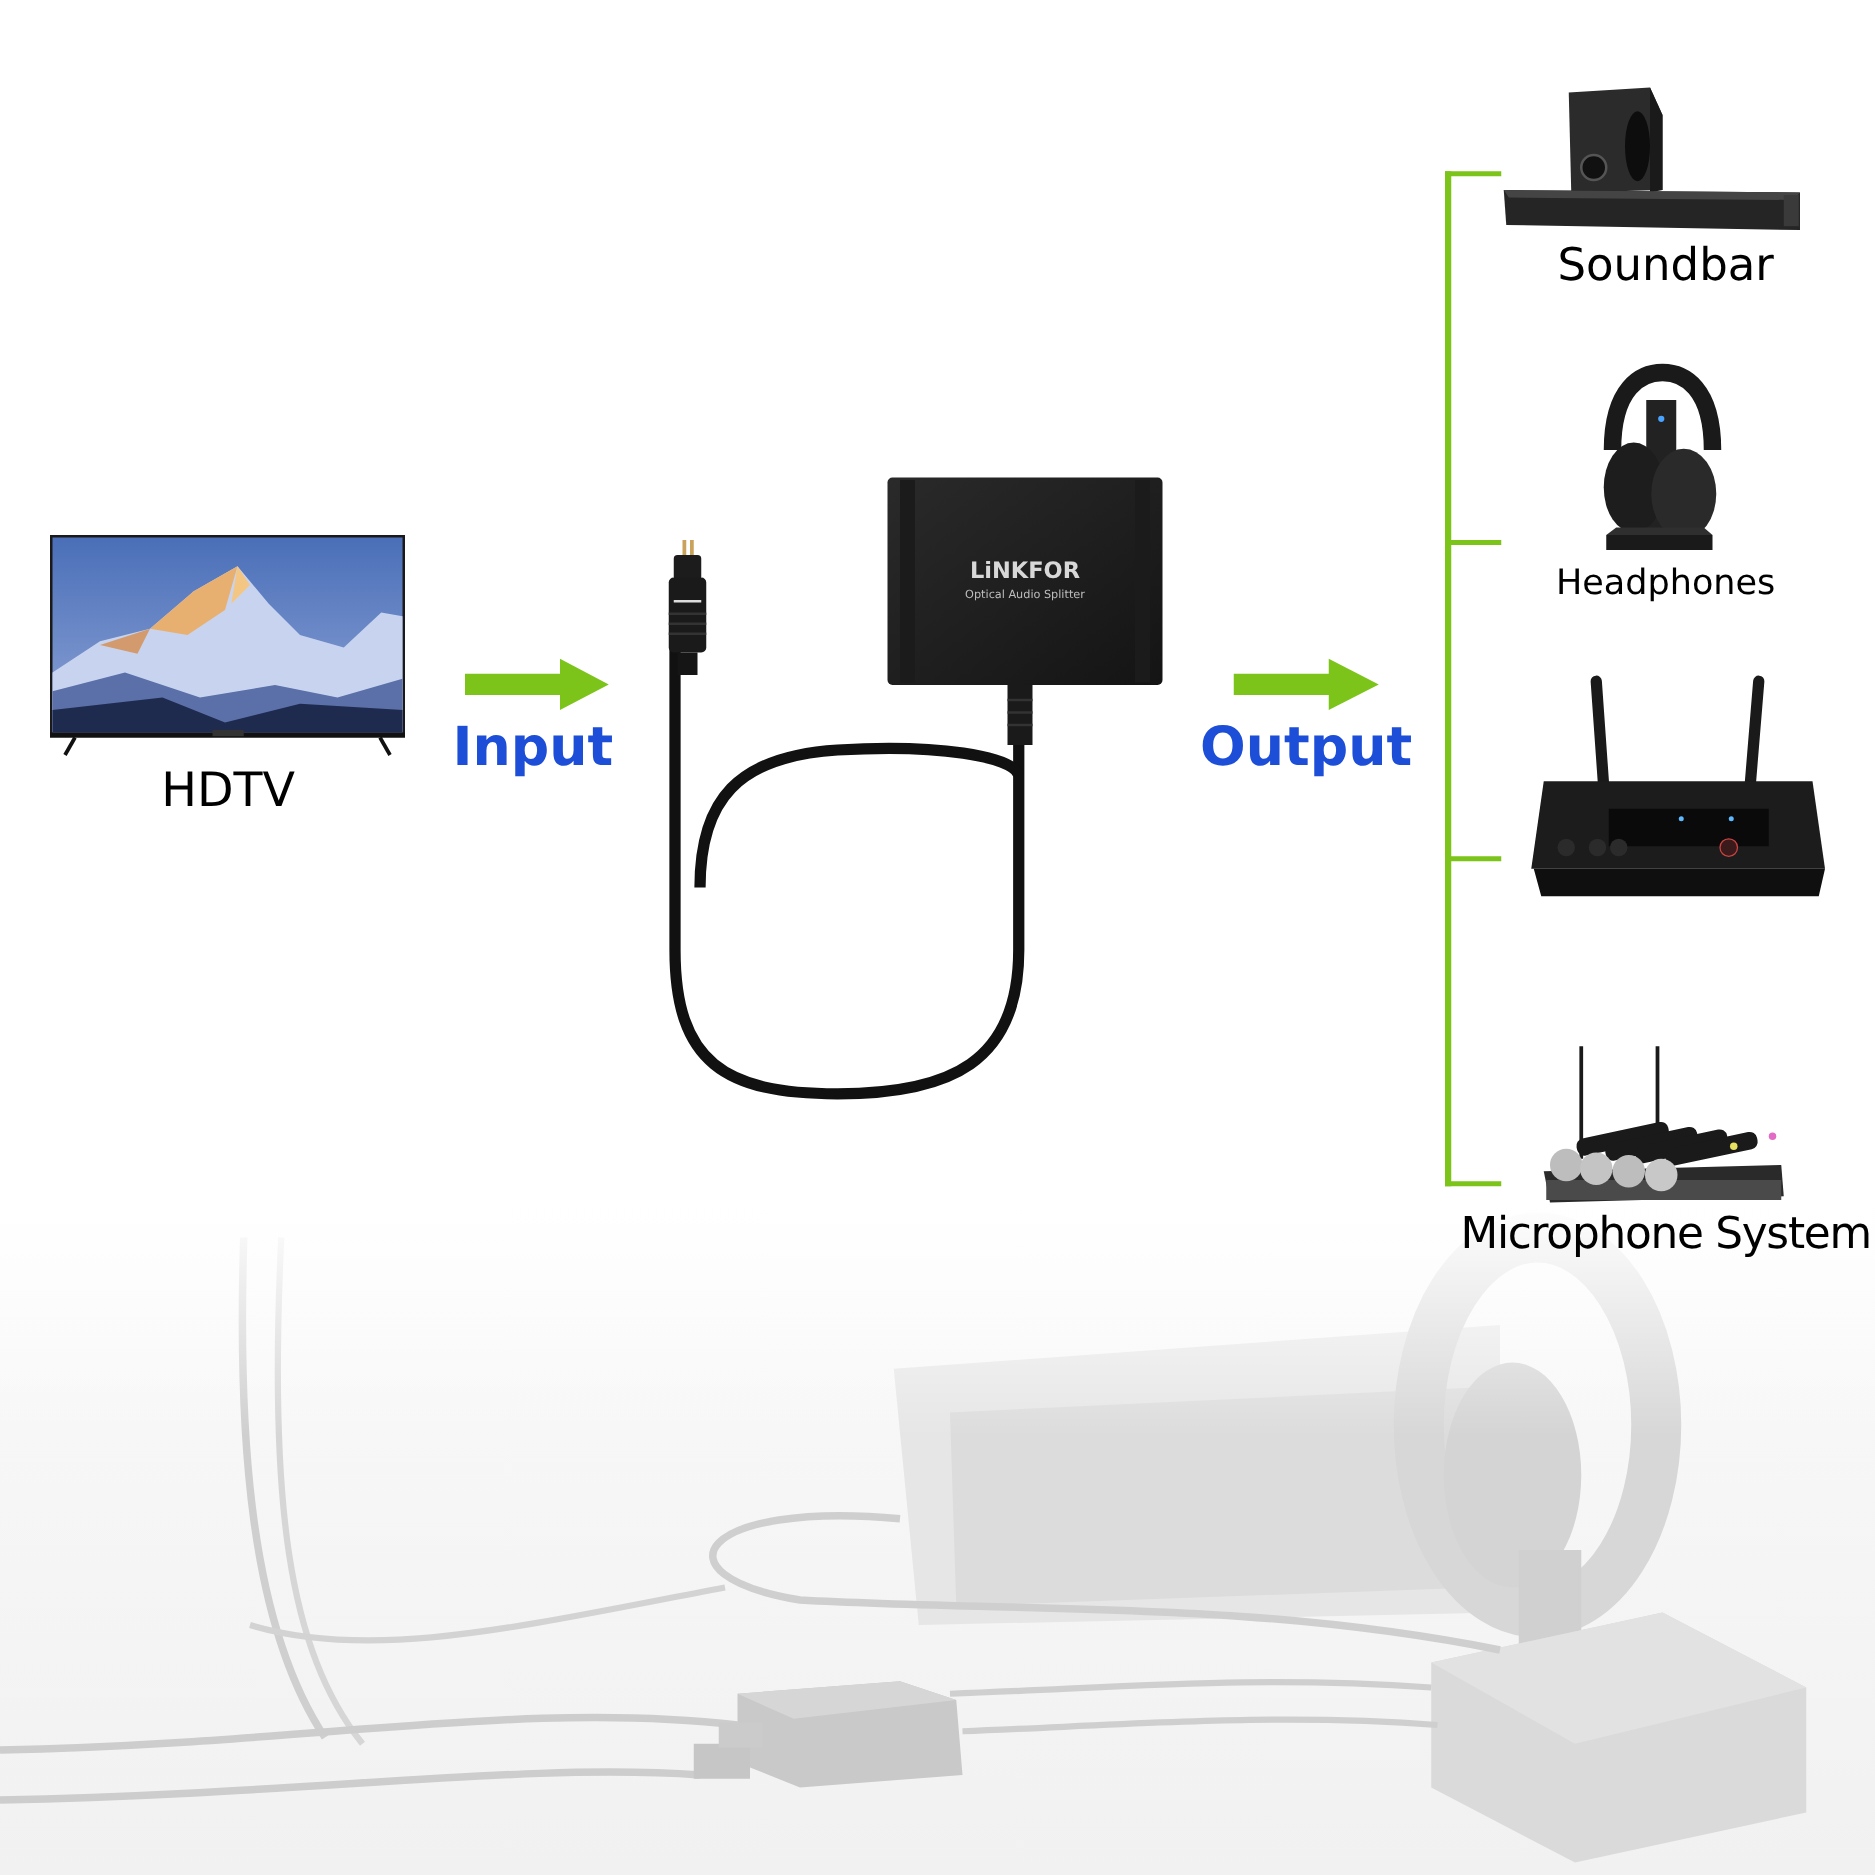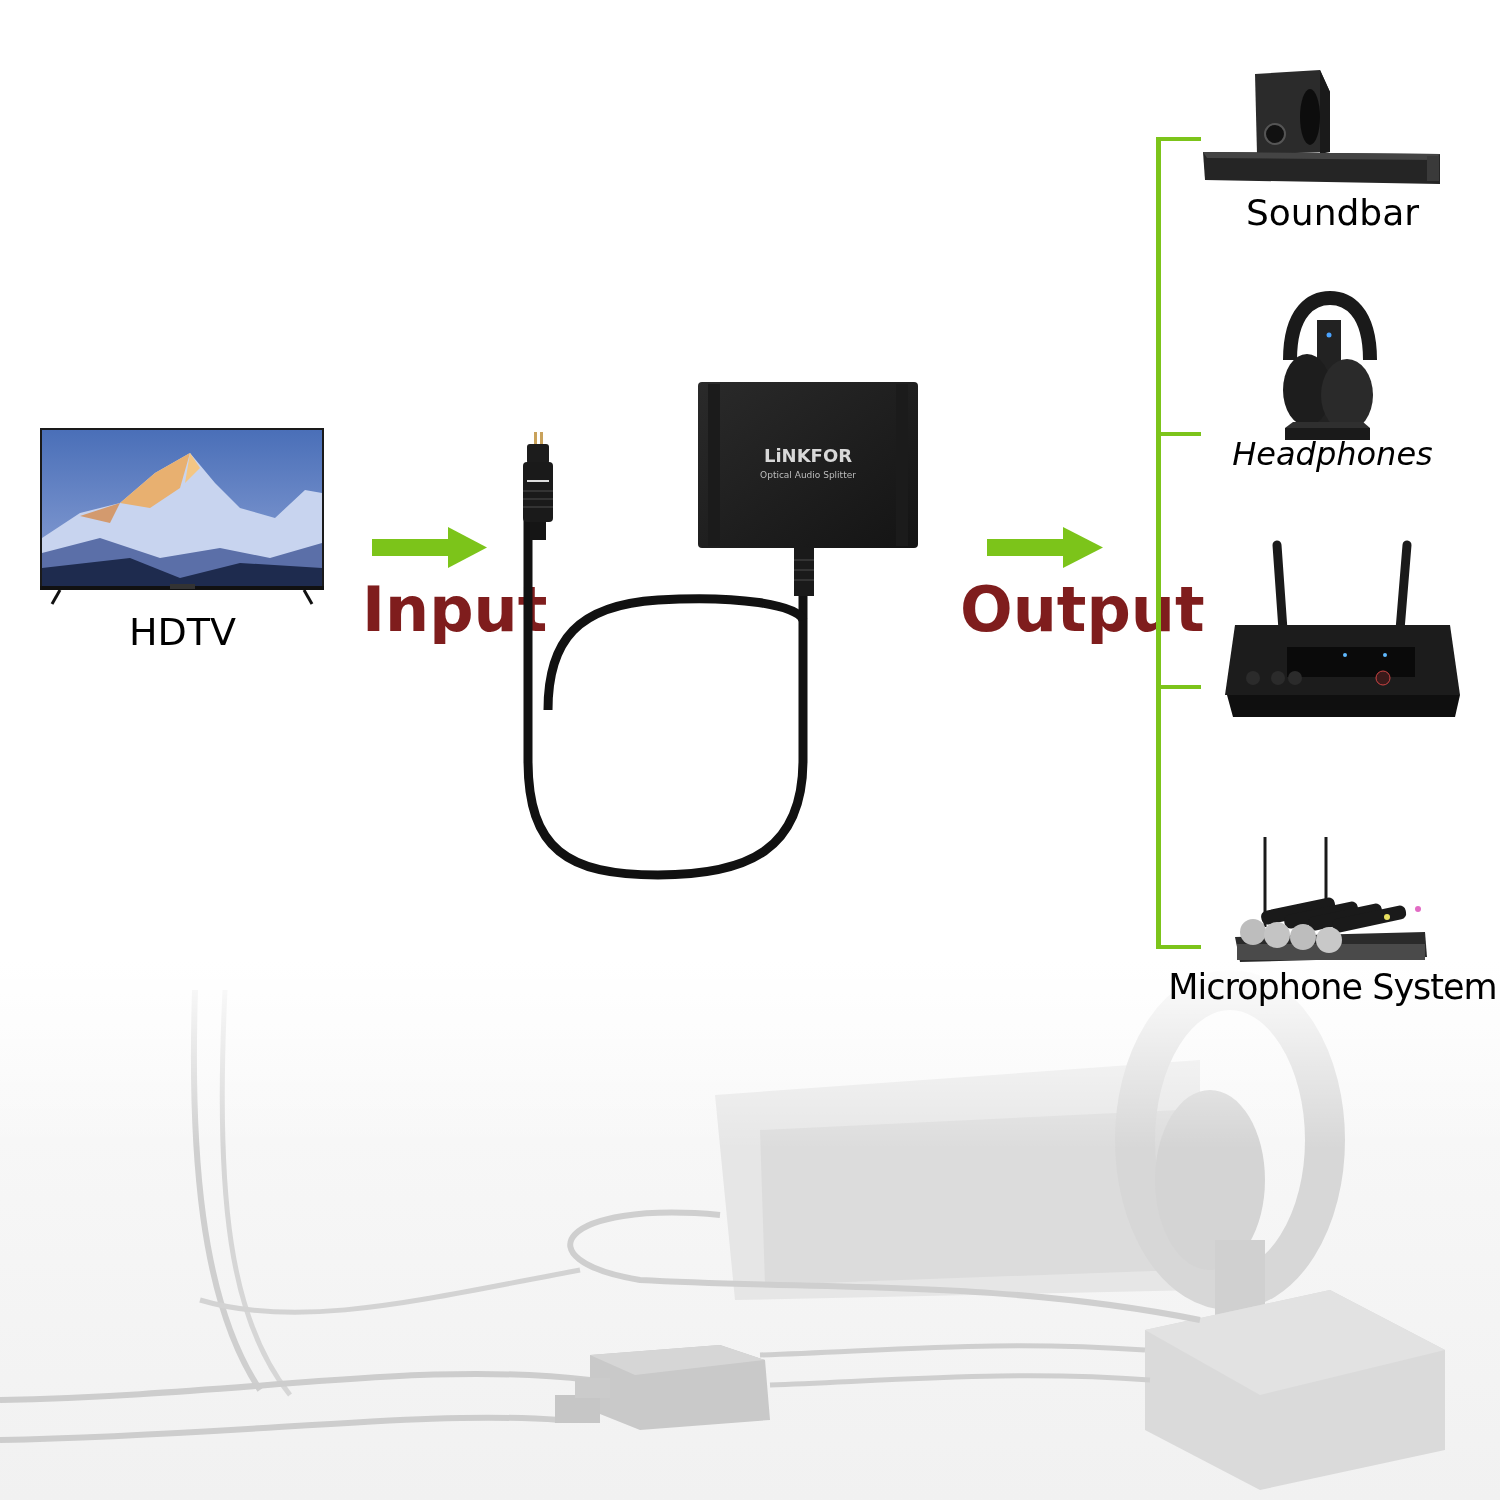--- a/index.html
+++ b/index.html
@@ -9,24 +9,24 @@
       font-family: "DejaVu Sans", sans-serif;
     }
     .abs { position: absolute; }
     .label {
       color: #000000;
       font-family: "DejaVu Sans", sans-serif;
       text-align: center;
       white-space: nowrap;
     }
     .green-text {
-      color: #7f1d1d;
+      color: #1d4ed8;
       font-family: "DejaVu Sans", sans-serif;
       font-weight: 600;
-      font-size: 62px;
+      font-size: 43px;
     }
     .bg-photo { position: absolute; left: 0; top: 960px; width: 1500px; height: 540px; }
     svg { display: block; }
   </style>
 </head>
 <body>
 
 <svg class="bg-photo" viewBox="0 960 1500 540" width="1500" height="540">
   <defs>
     <linearGradient id="fadeTop" x1="0" y1="0" x2="0" y2="1">
@@ -91,21 +91,21 @@
 </div>
 
 <div class="abs" style="left:360px; top:525px; width:140px; height:110px;">
   <svg width="130" height="45" viewBox="0 0 130 45">
     <rect x="12" y="14" width="80" height="17" fill="#7cc41a"></rect>
     <polygon points="88,2 127,22.5 88,43" fill="#7cc41a"></polygon>
   </svg>
   <div class="green-text" style="position:absolute; left:2px; top:48px;">Input</div>
 </div>
 
-<div class="abs" style="left:508px; top:380px; width:420px; height:520px;">
+<div class="abs" style="left:520px; top:380px; width:420px; height:520px;">
   <svg width="420" height="520" viewBox="0 0 420 520">
     <defs>
       <linearGradient id="boxg" x1="0" y1="0" x2="1" y2="1">
         <stop offset="0" stop-color="#2a2a2a"></stop>
         <stop offset="1" stop-color="#141414"></stop>
       </linearGradient>
     </defs>
 
     <path d="M20,140 L20,380 C20,470 60,495 150,495 C240,495 295,470 295,380 L295,190" stroke="#111" stroke-width="9" fill="none" stroke-linecap="round"></path>
     <path d="M40,150 L40,330 C40,230 110,215 170,220 C250,225 275,240 275,280 L275,200" stroke="none" fill="none"></path>
@@ -166,21 +166,21 @@
 <div class="abs" style="left:1195px; top:290px; width:300px; height:210px;">
   <svg width="300" height="155" viewBox="0 0 300 155">
     <path d="M95,70 C95,20 118,8 135,8 C152,8 175,20 175,70" stroke="#1a1a1a" stroke-width="14" fill="none"></path>
     <rect x="122" y="30" width="24" height="110" fill="#222"></rect>
     <circle cx="134" cy="45" r="2.5" fill="#4aa3ff"></circle>
     <ellipse cx="112" cy="100" rx="24" ry="36" fill="#1d1d1d"></ellipse>
     <ellipse cx="152" cy="105" rx="26" ry="36" fill="#2a2a2a"></ellipse>
     <polygon points="90,138 175,138 175,150 90,150" fill="#1a1a1a"></polygon>
     <polygon points="90,138 175,138 168,132 98,132" fill="#2f2f2f"></polygon>
   </svg>
-  <div class="label" style="position:absolute; left:0; top:145px; width:275px; font-size:32px;font-style:italic;">Headphones</div>
+  <div class="label" style="position:absolute; left:0; top:159px; width:275px; font-size:28px;">Headphones</div>
 </div>
 
 <div class="abs" style="left:1165px; top:535px; width:335px; height:275px;">
   <svg width="335" height="185" viewBox="0 0 335 185">
     <line x1="112" y1="10" x2="118" y2="95" stroke="#1a1a1a" stroke-width="9" stroke-linecap="round"></line>
     <line x1="242" y1="10" x2="235" y2="95" stroke="#1a1a1a" stroke-width="9" stroke-linecap="round"></line>
     <polygon points="70,90 285,90 295,160 60,160" fill="#1c1c1c"></polygon>
     <polygon points="62,160 295,160 290,182 68,182" fill="#0f0f0f"></polygon>
     <rect x="122" y="112" width="128" height="30" fill="#0a0a0a"></rect>
     <circle cx="88" cy="143" r="7" fill="#2b2b2b"></circle>

